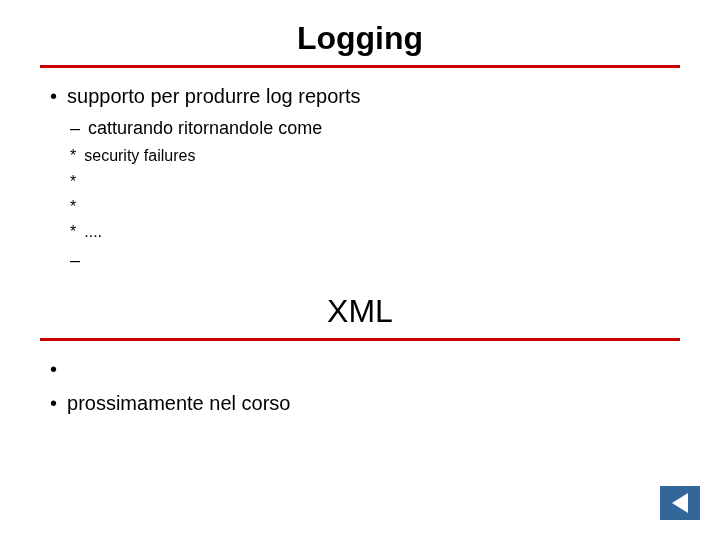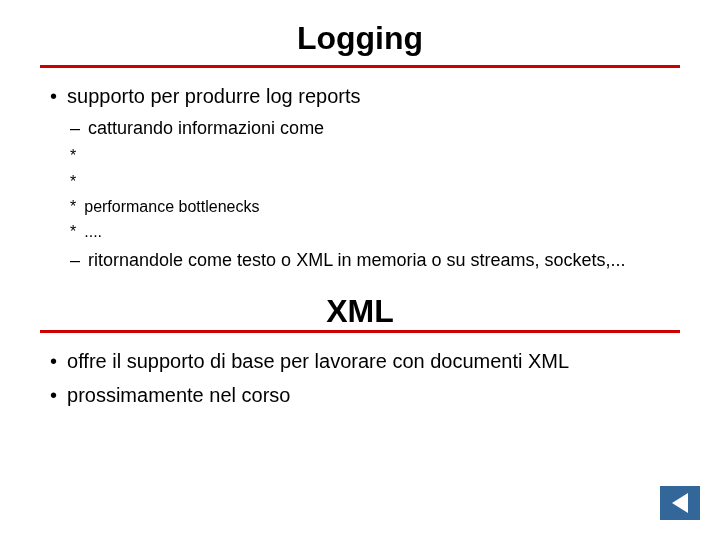--- a/index.html
+++ b/index.html
@@ -117,22 +117,23 @@
       align-items: flex-start;
     }
 
     .section-xml {
       margin-top: 20px;
     }
 
     .section-xml-title {
       text-align: center;
       font-size: 32px;
-      font-weight: bold;
-      color: #000000;
+      font-weight: normal;
+      color: #000000;
+      margin-bottom: 8px;
     }
 
     .nav-button {
       position: absolute;
       bottom: 20px;
       right: 20px;
       width: 40px;
       height: 34px;
       background: #336699;
       display: flex;
@@ -158,53 +159,51 @@
     <div class="section-title">Logging</div>
     <div class="red-divider"></div>
 
     <div class="bullet-item">
       <span class="bullet-dot">•</span>
       <span class="bullet-text">supporto per produrre log reports</span>
     </div>
 
     <div class="sub-item">
       <span class="sub-dash">–</span>
-      <span class="sub-text">catturando informazioni come</span>
+      <span class="sub-text">catturando ritornandole come</span>
     </div>
 
     <div class="star-list">
       <div class="star-item">
         <span class="star-symbol">*</span>
-      </div>
-      <div class="star-item">
-        <span class="star-symbol">*</span>
-      </div>
-      <div class="star-item">
-        <span class="star-symbol">*</span>
-        <span class="star-text">performance bottlenecks</span>
+        <span class="star-text">security failures</span>
+      </div>
+      <div class="star-item">
+        <span class="star-symbol">*</span>
+      </div>
+      <div class="star-item">
+        <span class="star-symbol">*</span>
       </div>
       <div class="star-item">
         <span class="star-symbol">*</span>
         <span class="star-text">....</span>
       </div>
     </div>
 
     <div class="sub-item-2" style="margin-left:30px; font-size:18px; display:flex; align-items:flex-start; margin-bottom:4px;">
       <span style="margin-right:8px; font-size:18px; line-height:1.4;">–</span>
-      <span style="font-size:18px; line-height:1.4;">ritornandole come testo o XML in memoria o su streams, sockets,...</span>
     </div>
   </div>
 
   <div class="section-xml">
     <div class="section-xml-title">XML</div>
     <div class="red-divider"></div>
 
     <div class="bullet-item">
       <span class="bullet-dot">•</span>
-      <span class="bullet-text">offre il supporto di base per lavorare con documenti XML</span>
     </div>
 
     <div class="bullet-item">
       <span class="bullet-dot">•</span>
       <span class="bullet-text">prossimamente nel corso</span>
     </div>
   </div>
 
   <div class="nav-button">
     <div class="nav-arrow"></div>

